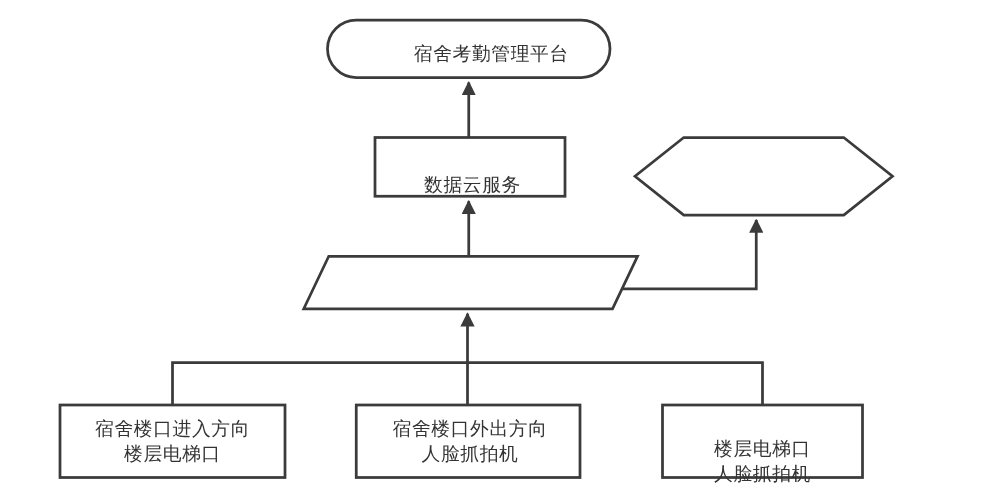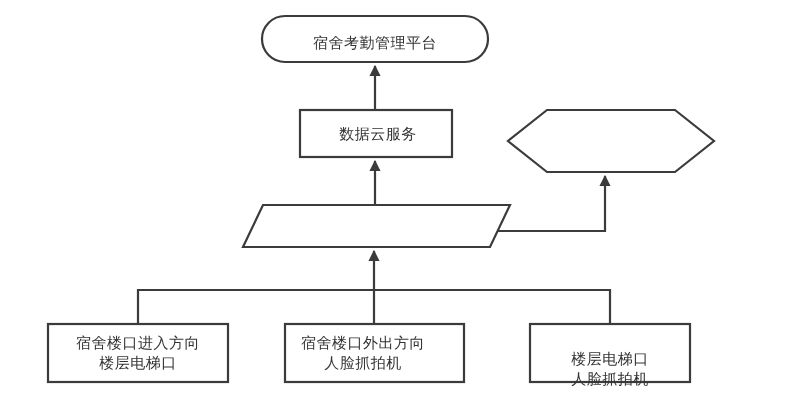--- a/index.html
+++ b/index.html
@@ -73,28 +73,28 @@
       <line x1="375" y1="205" x2="375" y2="161" marker-end="url(#arrowhead)"></line>
 
       <path d="M 498 231 L 605 231 L 605 176" marker-end="url(#arrowhead)"></path>
 
       <path d="M 138 324 L 138 290 L 610 290 L 610 324"></path>
       <line x1="374" y1="324" x2="374" y2="290"></line>
       <line x1="374" y1="290" x2="374" y2="251" marker-end="url(#arrowhead)"></line>
     </g>
   </svg>
 
-  <div class="node-label" style="left:262px; top:16px; width:226px; height:53px;">宿舍考勤管理平台</div>
+  <div class="node-label" style="left:280px; top:16px; width:226px; height:53px;">宿舍考勤管理平台</div>
 
-  <div class="node-label" style="left:300px; top:110px; width:156px; height:47px;">数据云服务</div>
+  <div class="node-label" style="left:300px; top:124px; width:156px; height:47px;">数据云服务</div>
 
 
 
   <div class="node-label" style="left:48px; top:324px; width:180px; height:58px;">宿舍楼口进入方向
 楼层电梯口</div>
 
-  <div class="node-label" style="left:272px; top:324px; width:182px; height:58px;">宿舍楼口外出方向
+  <div class="node-label" style="left:285px; top:324px; width:182px; height:58px;">宿舍楼口外出方向
 人脸抓拍机</div>
 
   <div class="node-label" style="left:530px; top:340px; width:160px; height:58px;">楼层电梯口
 人脸抓拍机</div>
 
 </div>
 
 </body></html>

